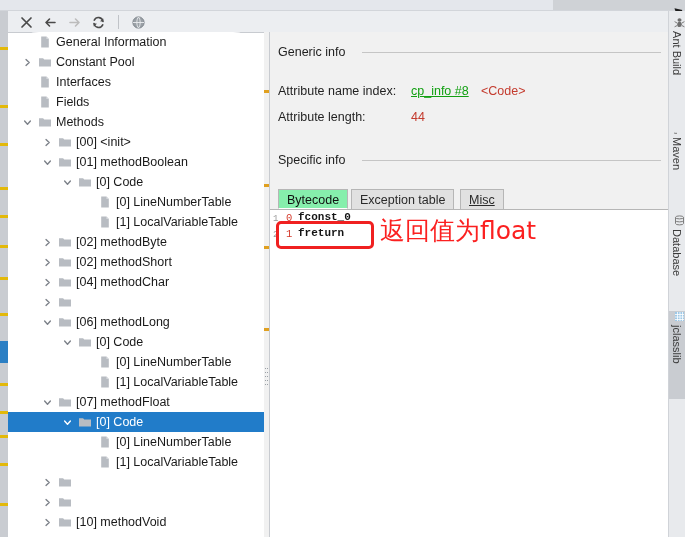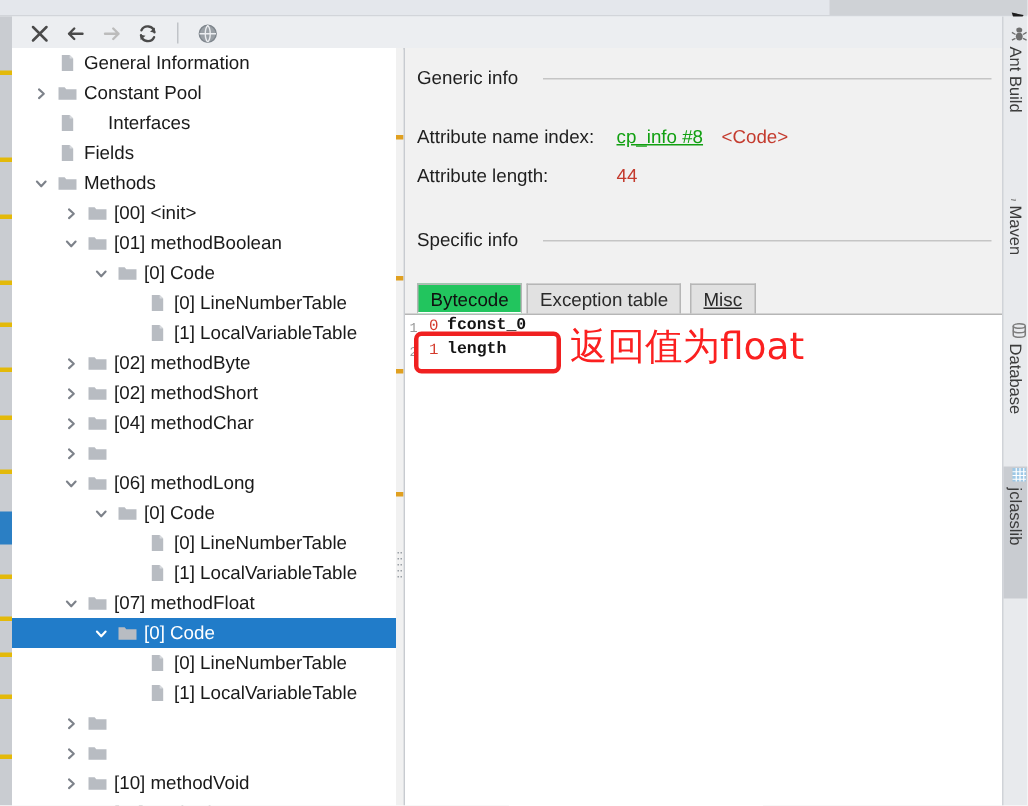--- a/index.html
+++ b/index.html
@@ -25,21 +25,21 @@
   .gutter .mk{position:absolute;left:0;width:8px;height:3px;background:#e3b90a;}
   .gutter .mk.blue{background:#2b7fc4;height:22px;}
 
   
   .toolbar{position:absolute;left:8px;top:11px;width:661px;height:21px;background:#eceef1;border-bottom:1px solid #c8cbd0;}
   .tbtn{position:absolute;top:3px;width:17px;height:17px;cursor:default;}
   .tbtn svg{display:block;}
   .tbsep{position:absolute;top:4px;width:1px;height:14px;background:#c0c3c8;}
 
   
-  .treepane{position:absolute;left:8px;top:32px;width:256px;bottom:0;background:#ffffff;overflow:hidden;}
+  .treepane{position:absolute;left:8px;top:32px;width:256px;bottom:0;background:#ffffff;overflow:hidden;border-radius:31px;}
   .tree{position:absolute;left:0;top:0;width:256px;}
   .row{position:relative;height:20px;line-height:20px;white-space:nowrap;}
   .row.sel{background:#217cc9;color:#ffffff;}
   .row .arrow{position:absolute;top:0;width:14px;height:20px;text-align:center;}
   .row .arrow svg{vertical-align:middle;}
   .row .ico{position:absolute;top:0;width:16px;height:20px;}
   .row .lbl{position:absolute;top:0;height:20px;font-size:12.5px;}
 
   
   .treerail{position:absolute;left:264px;top:32px;width:5px;bottom:0;background:#f1f1f1;}
@@ -57,21 +57,21 @@
   .secline{position:absolute;height:1px;background:#c5c5c5;}
 
   .fieldlabel{position:absolute;font-size:12.5px;color:#1f1f1f;white-space:nowrap;}
   .fieldlink{position:absolute;font-size:12.5px;color:#12a012;text-decoration:underline;white-space:nowrap;cursor:pointer;}
   .fieldred{position:absolute;font-size:12.5px;color:#c43b2e;white-space:nowrap;}
 
   
   .tabstrip{position:absolute;left:8px;top:157px;right:0;height:21px;}
   .tab{position:absolute;top:0;height:20px;line-height:20px;padding:0 8px;font-size:12.5px;
        border:1px solid #b6b6b6;border-bottom:none;background:#e1e1e1;color:#2a2a2a;box-sizing:border-box;cursor:default;}
-  .tab.active{background:#22c55e;border-bottom:1px solid #ffffff;color:#101010;z-index:3;}
+  .tab.active{background:#86efac;border-bottom:1px solid #ffffff;color:#101010;z-index:3;}
   .tabunder{position:absolute;left:0;top:177px;right:0;height:1px;background:#b6b6b6;}
   .tabpanel{position:absolute;left:0;top:178px;right:0;bottom:0;background:#ffffff;}
 
   
   .bcline{position:absolute;white-space:nowrap;font-family:"Liberation Mono","DejaVu Sans Mono",monospace;}
   .bc-gut{color:#9a9a9a;font-size:9px;}
   .bc-off{color:#d43a2c;font-size:10.5px;}
   .bc-op{color:#141414;font-size:11px;font-weight:bold;}
 
   .redbox{position:absolute;border:3px solid #f02020;border-radius:5px;box-sizing:border-box;}
@@ -165,21 +165,21 @@
           <span class="ico" style="left:30px;padding-top:3px"><svg width="14" height="14" viewBox="0 0 14 14">
               <path d="M1 3.2 h4.1 l1.1 1.3 H13 v7 H1 z" fill="#b8bcc2"></path>
             </svg></span>
           <span class="lbl" style="left:48px">Constant Pool</span>
         </div>
         <div class="row">
           <span class="ico" style="left:30px;padding-top:3px"><svg width="14" height="14" viewBox="0 0 14 14">
               <path d="M3.2 1.6 h5.2 l2.4 2.4 v8.4 h-7.6 z" fill="#b8bcc2"></path>
               <path d="M8.4 1.6 v2.4 h2.4 z" fill="#d6d9dd"></path>
             </svg></span>
-          <span class="lbl" style="left:64px">Interfaces</span>
+          <span class="lbl" style="left:48px">Interfaces</span>
         </div>
         <div class="row">
           <span class="ico" style="left:30px;padding-top:3px"><svg width="14" height="14" viewBox="0 0 14 14">
               <path d="M3.2 1.6 h5.2 l2.4 2.4 v8.4 h-7.6 z" fill="#b8bcc2"></path>
               <path d="M8.4 1.6 v2.4 h2.4 z" fill="#d6d9dd"></path>
             </svg></span>
           <span class="lbl" style="left:48px">Fields</span>
         </div>
         <div class="row">
           <span class="arrow" style="left:12px"><svg width="9" height="9" viewBox="0 0 9 9">
@@ -408,21 +408,21 @@
     <div class="tabunder"></div>
 
     <div class="tabpanel">
 
       <div class="bcline bc-gut" style="left:3px;top:4px;">1</div>
       <div class="bcline bc-off" style="left:16px;top:2px;">0</div>
       <div class="bcline bc-op" style="left:28px;top:1px;">fconst_0</div>
 
       <div class="bcline bc-gut" style="left:3px;top:20px;">2</div>
       <div class="bcline bc-off" style="left:16px;top:18px;">1</div>
-      <div class="bcline bc-op" style="left:28px;top:17px;">length</div>
+      <div class="bcline bc-op" style="left:28px;top:17px;">freturn</div>
 
       <div class="redbox" style="left:6px;top:11px;width:98px;height:28px;"></div>
 
       <div class="annot" style="left:110px;top:7px;">返回值为float</div>
     </div>
   </div>
 
   <div class="rbar">
 
     <div class="rtab" style="top:6px;height:86px;">

